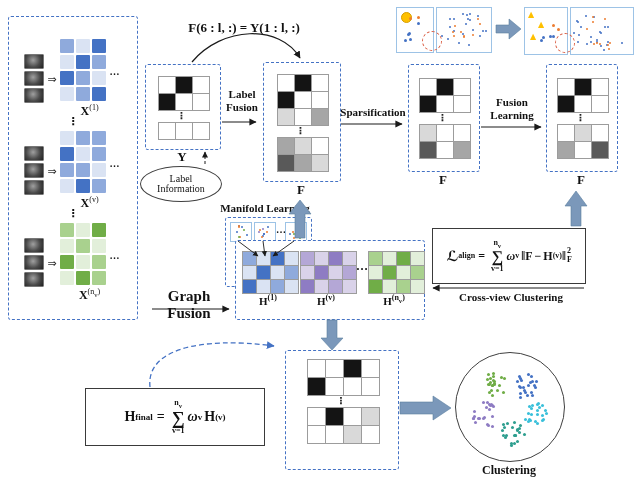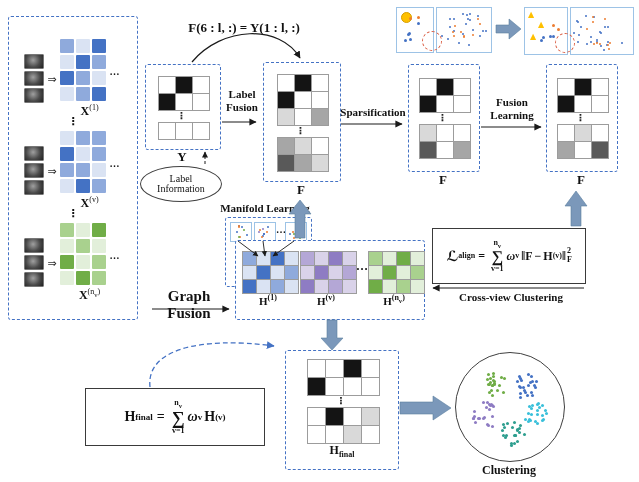--- a/index.html
+++ b/index.html
@@ -565,23 +565,20 @@
         <span class="mcell bcell" style="width: 17px; height: 17px; background: rgb(255, 255, 255);"></span>
         <span class="mcell bcell" style="width: 17px; height: 17px; background: rgb(217, 217, 217);"></span>
       </div>
       <div class="mrow">
         <span class="mcell bcell" style="width: 17px; height: 17px; background: rgb(255, 255, 255);"></span>
         <span class="mcell bcell" style="width: 17px; height: 17px; background: rgb(255, 255, 255);"></span>
         <span class="mcell bcell" style="width: 17px; height: 17px; background: rgb(217, 217, 217);"></span>
         <span class="mcell bcell" style="width: 17px; height: 17px; background: rgb(255, 255, 255);"></span>
       </div>
     </div>
-  <div class="abs center bold" style="left:0;top:92px;width:112px;font-size:12px">
-    <span>H</span><sub style="font-size:8px">final</sub>
-  </div>
 </div>
 
 <div class="abs" style="left:455px;top:352px;width:108px;height:108px;border:1.2px solid #404040;border-radius:50%;overflow:hidden;background:#fff">
     <span class="dot" style="width: 3px; height: 3px; left: 46.9701px; top: 23.5549px; background: rgb(112, 173, 71);"></span>
     <span class="dot" style="width: 3px; height: 3px; left: 39.7284px; top: 36.4997px; background: rgb(112, 173, 71);"></span>
     <span class="dot" style="width: 3px; height: 3px; left: 43.8349px; top: 22.7057px; background: rgb(112, 173, 71);"></span>
     <span class="dot" style="width: 3px; height: 3px; left: 35.4676px; top: 40.6624px; background: rgb(112, 173, 71);"></span>
     <span class="dot" style="width: 3px; height: 3px; left: 31.8003px; top: 37.8169px; background: rgb(112, 173, 71);"></span>
     <span class="dot" style="width: 3px; height: 3px; left: 33.9746px; top: 36.1722px; background: rgb(112, 173, 71);"></span>
     <span class="dot" style="width: 3px; height: 3px; left: 45.5049px; top: 37.5722px; background: rgb(112, 173, 71);"></span>

